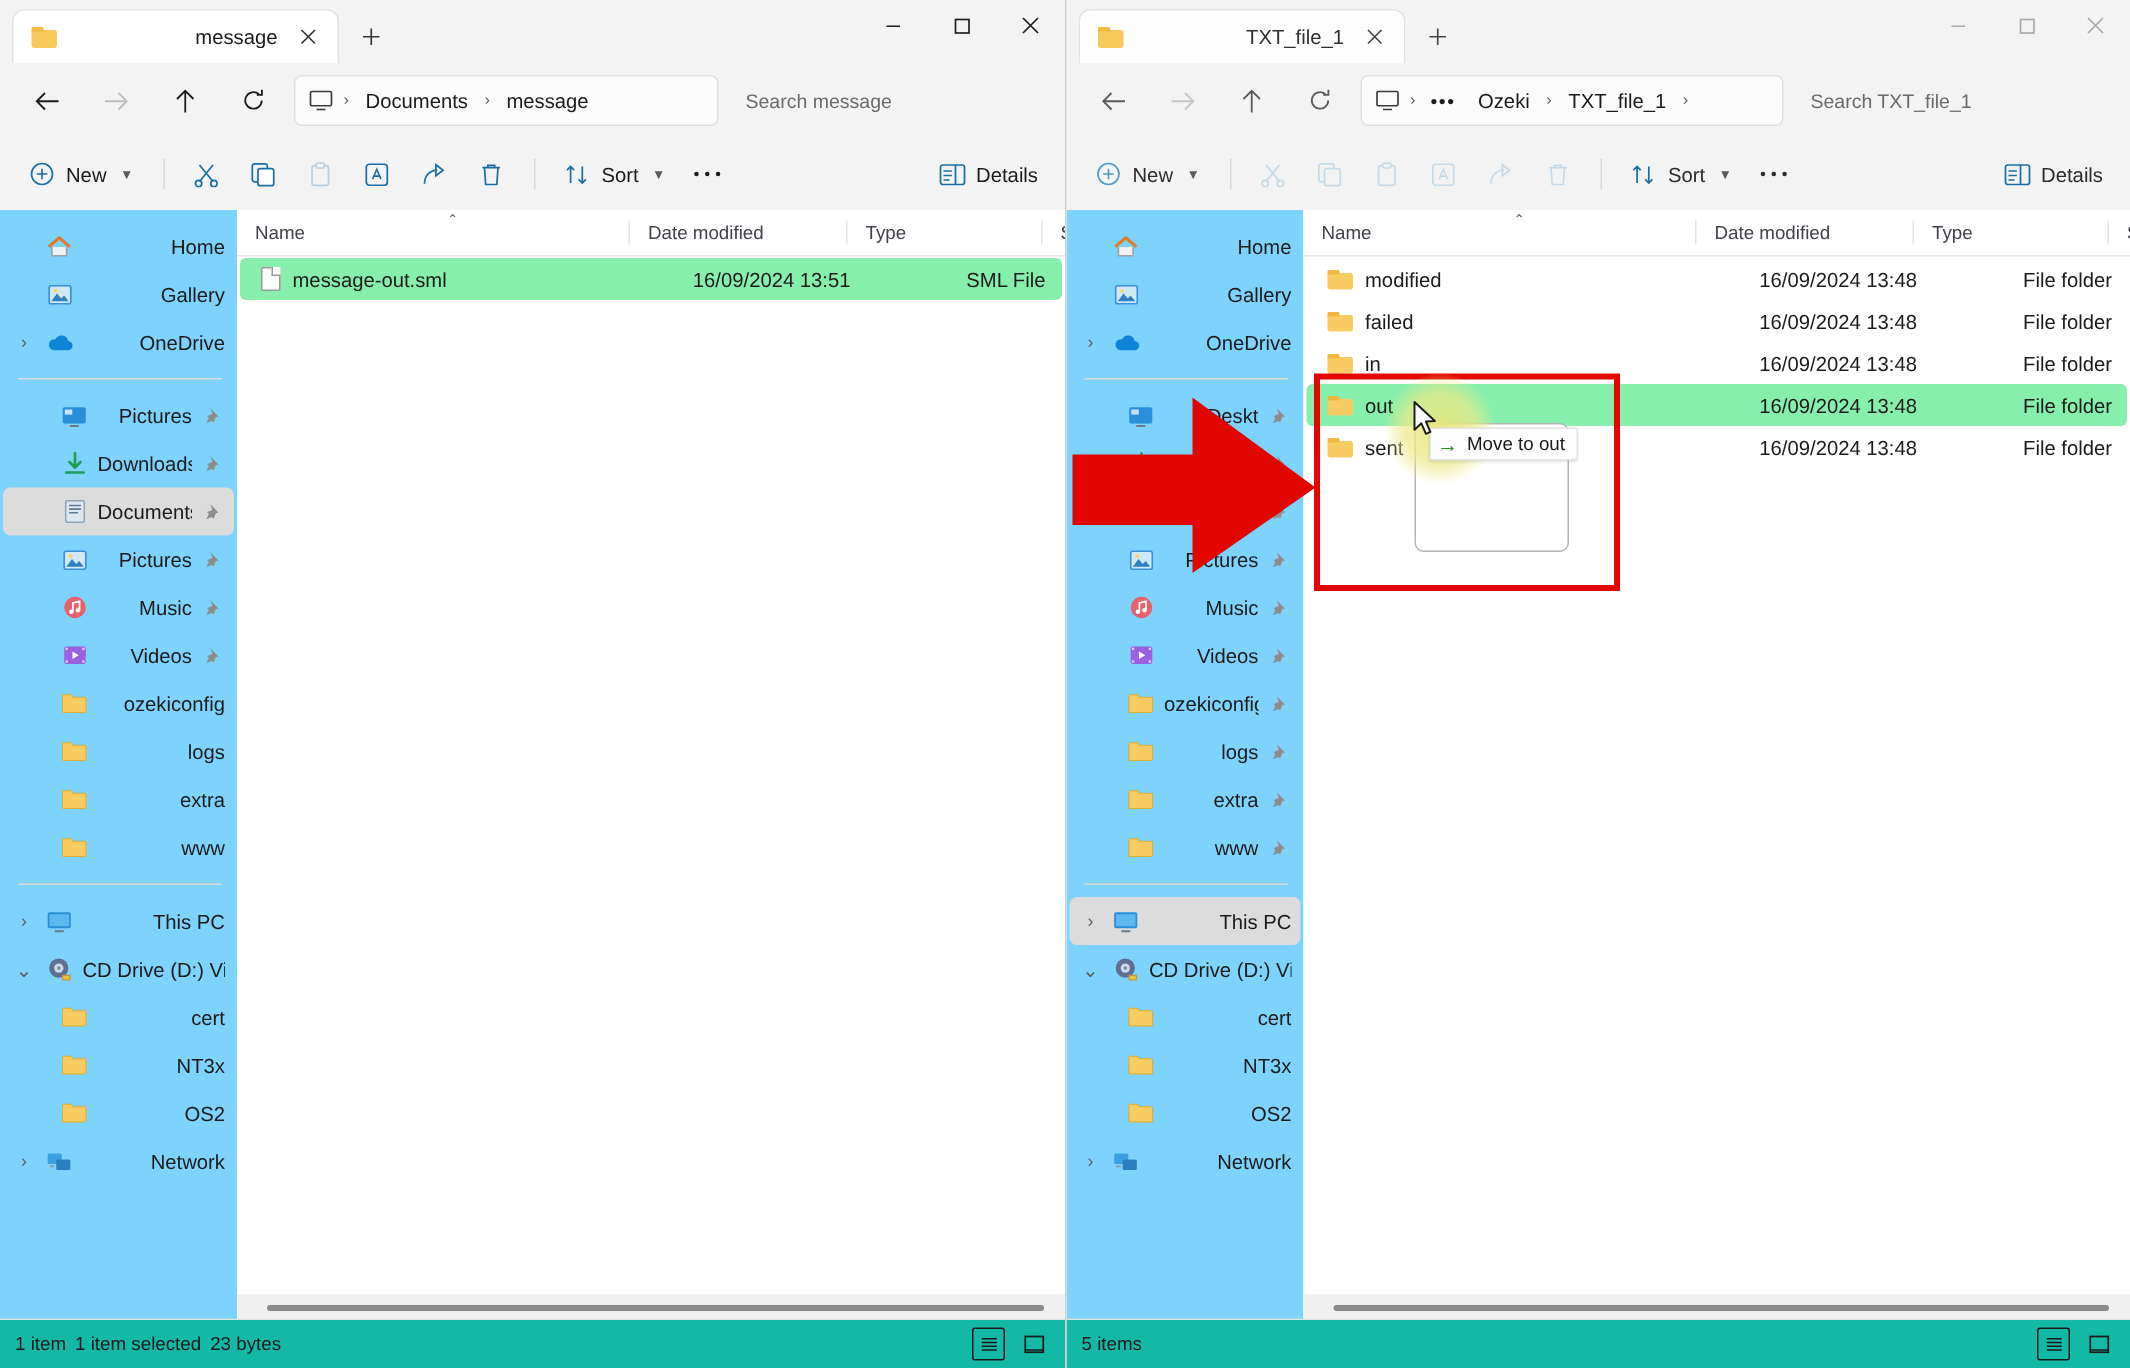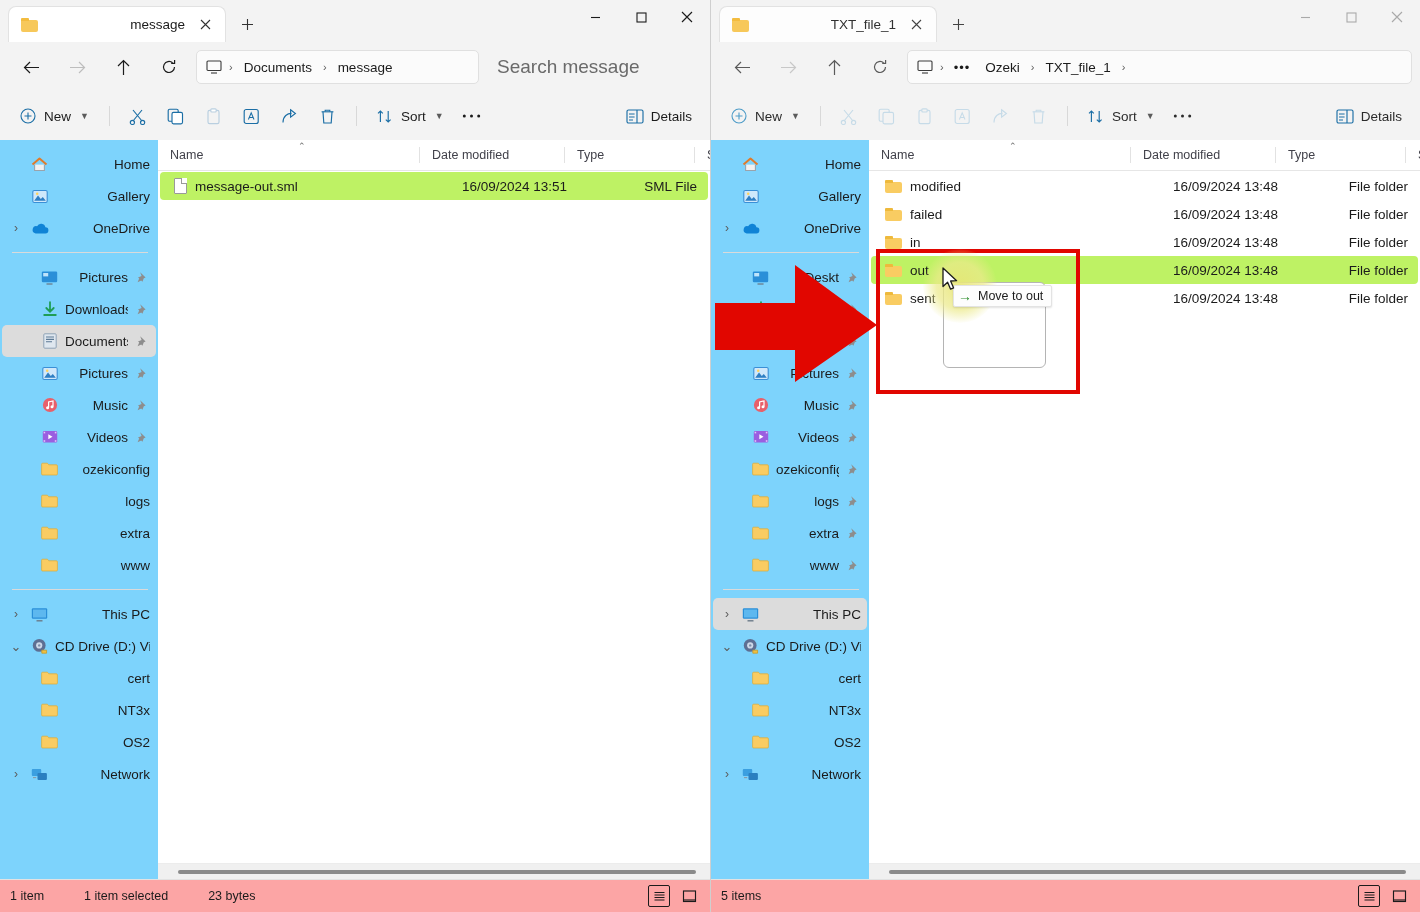--- a/index.html
+++ b/index.html
@@ -91,21 +91,21 @@
   .crumb {
     font-size: 13.5px; color: #1b1b1b; padding: 3px 7px; border-radius: 4px;
     white-space:nowrap;
   }
   .crumb-sep { color:#5b5b5b; font-size: 11px; padding: 0 2px; user-select:none;}
   .crumb-ellipsis { color:#1b1b1b; font-size: 13px; padding: 0 6px; letter-spacing:1px;}
   .searchbox {
     width: 215px; height: 34px; margin-left: 8px;
     background: #f7f7f7; border-radius: 5px;
     display: flex; align-items: center; padding: 0 10px;
-    font-size: 19px; color:#6a6a6a; white-space: nowrap; overflow:hidden;
+    font-size: 13px; color:#6a6a6a; white-space: nowrap; overflow:hidden;
   }
   .win.left .searchbox { background: transparent; }
   .win.right .searchbox { background: transparent; }
 
   
   .cmdbar {
     height: 48px; flex: 0 0 48px;
     display:flex; align-items:center; padding: 0 10px; gap: 2px;
     background: #f3f3f3;
   }
@@ -160,21 +160,21 @@
   .col.c-type { width: 130px; flex:0 0 130px; }
   .col.c-size { flex: 1; }
   .sort-caret {
     position: absolute; left: 140px; top: 1px; font-size: 9px; color:#6b6b6b;
   }
   .rows { flex:1; overflow:hidden; position:relative; padding-top: 1px; }
   .row {
     height: 28px; display:flex; align-items:center; font-size: 13.5px; color:#1b1b1b;
     margin: 0 2px; border-radius: 4px;
   }
-  .row.sel { background: #bef264; }
+  .row.sel { background: #86efac; }
   .cell { padding-left: 12px; white-space:nowrap; overflow:hidden; }
   .cell.c-name { width: 262px; flex:0 0 262px; display:flex; align-items:center; gap:8px; padding-left:14px;}
   .cell.c-date { width: 145px; flex:0 0 145px; }
   .cell.c-type { width: 130px; flex:0 0 130px; }
   .cell.c-size { flex:1; }
 
   .folder-ico { width:17px; height:14px; position:relative; flex:0 0 17px; }
   .folder-ico::before {
     content:""; position:absolute; left:0; top:2.5px; width:17px; height:11.5px;
     background:#f9cc62; border-radius:1px 2px 2px 2px;
@@ -197,23 +197,23 @@
     height: 16px; flex:0 0 16px; background:#f0f0f0; position:relative;
     border-top: 1px solid #ececec;
   }
   .hscroll .thumb {
     position:absolute; left: 20px; right: 14px; top: 6px; height: 4px;
     background:#8a8a8a; border-radius: 2px;
   }
 
   
   .statusbar {
-    height: 33px; flex:0 0 33px; background:#fca5a5;
+    height: 33px; flex:0 0 33px; background:#14b8a6;
     border-top: 1px solid #e2e2e2;
-    display:flex; align-items:center; padding: 4px 10px; gap: 40px;
+    display:flex; align-items:center; padding: 4px 10px; gap: 6px;
     font-size: 12.5px; color:#1b1b1b;
   }
   .sb-views { margin-left:auto; display:flex; align-items:center; gap: 8px; }
   .view-btn {
     width: 22px; height: 22px; display:flex; align-items:center; justify-content:center;
   }
   .view-btn.active { border: 1px solid #1b1b1b; border-radius:2px; }
 
   
   .overlay { position:absolute; left:0; top:0; width:1420px; height:912px; pointer-events:none; }
@@ -742,20 +742,21 @@
               <path d="M5 13 H11" stroke="#3a3a3a" stroke-width="1.1"></path>
             </svg>
         </span>
         <span class="crumb-sep">›</span>
         <span class="crumb-ellipsis">•••</span>
         <span class="crumb">Ozeki</span>
         <span class="crumb-sep">›</span>
         <span class="crumb">TXT_file_1</span>
         <span class="crumb-sep">›</span>
       </div>
+      <div class="searchbox">Search TXT_file_1</div>
     </div>
 
     <div class="cmdbar">
       <div class="cmd newbtn">
         <span class="cmd-ico">
           <svg width="16" height="16" viewBox="0 0 16 16">
               <circle cx="8" cy="8" r="7" stroke="#4e9cc8" stroke-width="1.1" fill="none"></circle>
               <path d="M8 4.5 V11.5 M4.5 8 H11.5" stroke="#4e9cc8" stroke-width="1.1"></path>
             </svg>
         </span>

